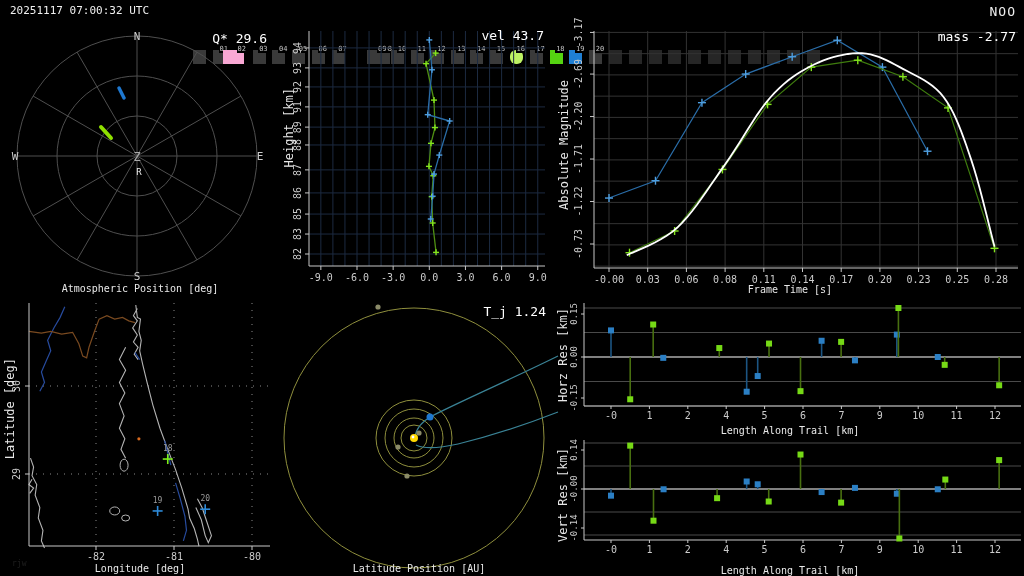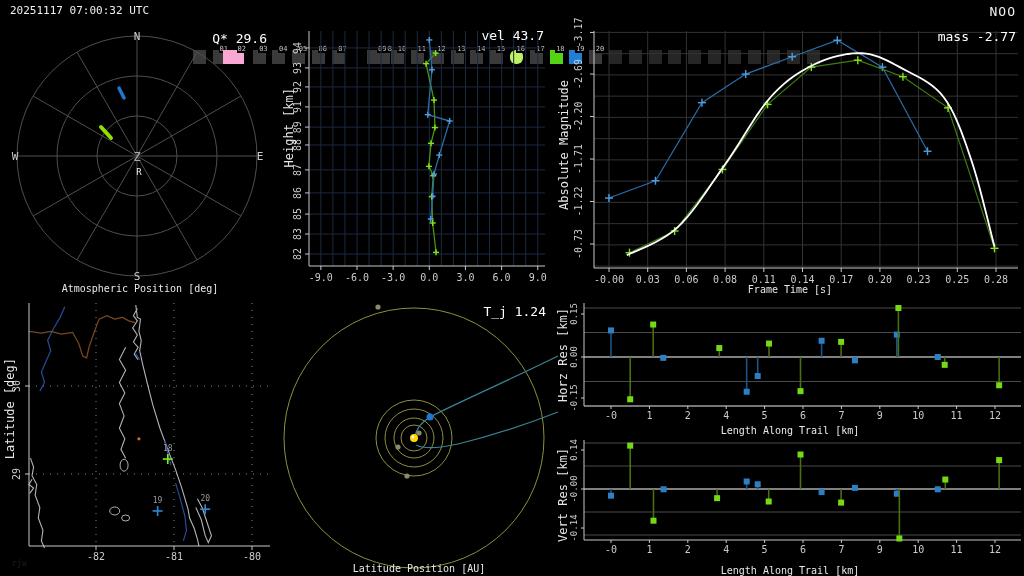--- a/index.html
+++ b/index.html
@@ -464,20 +464,21 @@
           <line x1="157.6200000000005" y1="209.96000000000015" x2="157.6200000000005" y2="219.96000000000015" stroke="#2e8bd9" stroke-width="1.6"></line>
         </g>
         <text x="157.6200000000005" y="206.96000000000015" font-size="8" fill="#9a9a9a" text-anchor="middle">19</text>
         <g>
           <line x1="200.20000000000044" y1="213.19999999999987" x2="210.20000000000044" y2="213.19999999999987" stroke="#2e8bd9" stroke-width="1.6"></line>
           <line x1="205.20000000000044" y1="208.19999999999987" x2="205.20000000000044" y2="218.19999999999987" stroke="#2e8bd9" stroke-width="1.6"></line>
         </g>
         <text x="205.20000000000044" y="205.19999999999987" font-size="8" fill="#9a9a9a" text-anchor="middle">20</text>
       </svg>
     <div class="ylab" style="left:3px;top:62px;">Latitude [deg]</div>
+    <div class="caption" style="bottom:2px;">Longitude [deg]</div>
   </div>
 
   <div class="panel" id="p-orbit" style="left:280px;top:296px;width:278px;height:280px;">
     <svg id="svg-orbit" width="278" height="280">
         <circle cx="134" cy="142" r="13" fill="none" stroke="#8f8f3d" stroke-width="1"></circle>
         <circle cx="134" cy="142" r="20" fill="none" stroke="#8f8f3d" stroke-width="1"></circle>
         <circle cx="134" cy="142" r="29" fill="none" stroke="#8f8f3d" stroke-width="1"></circle>
         <circle cx="134" cy="142" r="38" fill="none" stroke="#8f8f3d" stroke-width="1"></circle>
         <circle cx="134" cy="142" r="130" fill="none" stroke="#8f8f3d" stroke-width="1"></circle>
         <path d="M 278,60 C 225,86 175,108 152,120 C 141,126 136,133 135,141" fill="none" stroke="#3a8396" stroke-width="1.2"></path>

